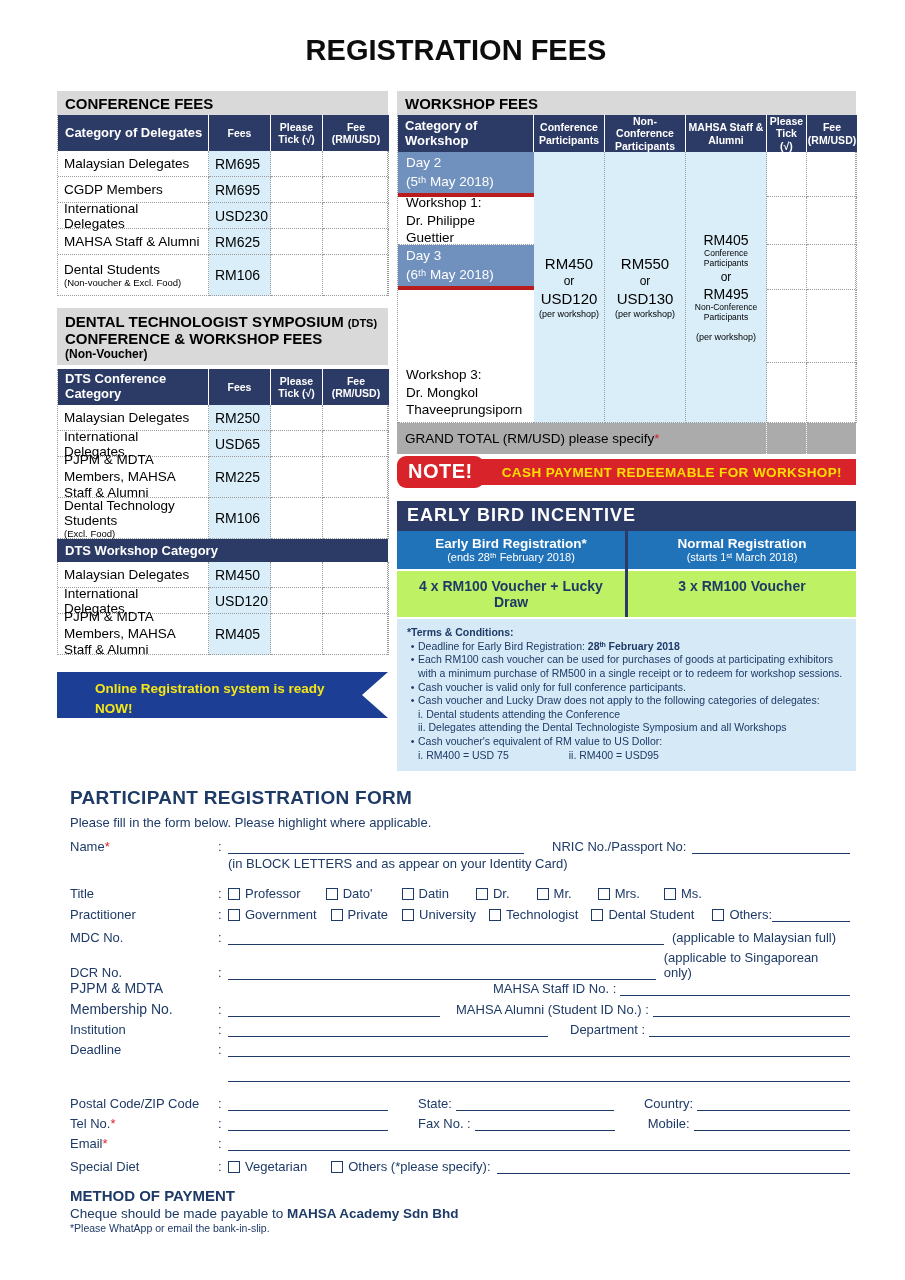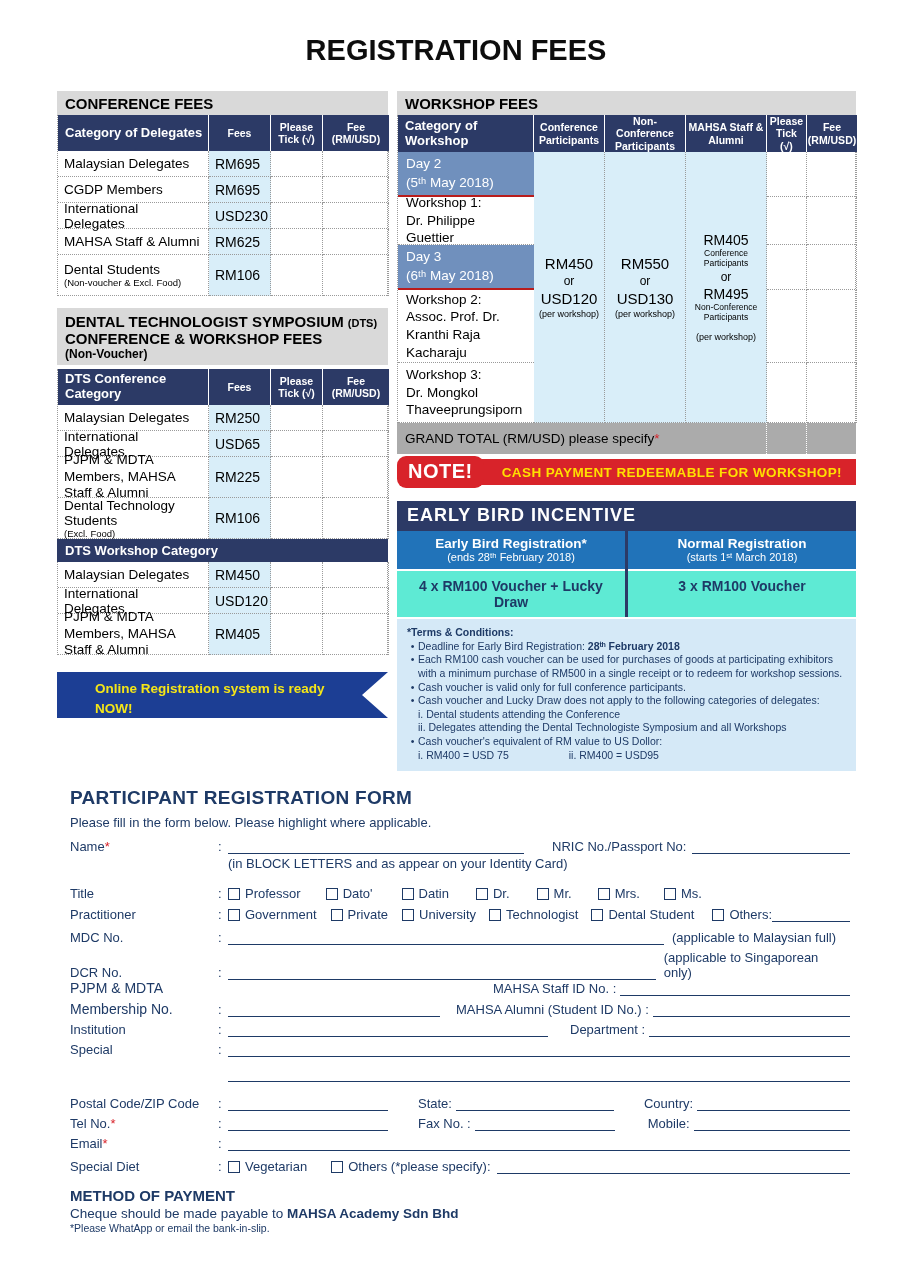--- a/index.html
+++ b/index.html
@@ -35,21 +35,21 @@
 
   .ribbon { margin-top:17px; background:#1c3e94; color:#f5e617; font-weight:bold; font-size:13.5px; line-height:1.45;
     padding:7px 30px 7px 38px; height:46px;
     clip-path:polygon(0 0,100% 0,calc(100% - 26px) 50%,100% 100%,0 100%); }
 
   
   .wtable { display:grid; grid-template-columns:136px 71px 81px 81px 40px 50px;
     grid-template-rows:37px 45px 48px 45px 73px 60px;
     border-left:1px dotted #9a9a9a; border-right:1px dotted #9a9a9a; }
   .wtable .hcell { height:auto; }
-  .wcat-day { background:#7090bd; color:#fff; font-size:13.5px; line-height:1.4; padding:3px 8px; border-bottom:2px solid #b91c1c; display:flex; flex-direction:column; justify-content:center; }
+  .wcat-day { background:#7090bd; color:#fff; font-size:13.5px; line-height:1.4; padding:3px 8px; border-bottom:4px solid #b91c1c; display:flex; flex-direction:column; justify-content:center; }
   .wcat-ws { font-size:13.5px; line-height:1.3; padding:3px 8px; border-bottom:1px dotted #9a9a9a; display:flex; flex-direction:column; justify-content:center; }
   .mergecell { background:#d9eef9; border-right:1px dotted #9a9a9a; border-bottom:1px dotted #9a9a9a; display:flex; flex-direction:column; align-items:center; justify-content:center; text-align:center; grid-row:2 / 7; }
   .mergecell .big { font-size:15px; } .mergecell .or { font-size:12px; line-height:1.5; }
   .mergecell .tiny { font-size:8.5px; line-height:1.2; }
   .mergecell .mid { font-size:14px; }
   .mergecell .pw { font-size:9px; margin-top:2px; }
   .tickcell { border-right:1px dotted #9a9a9a; border-bottom:1px dotted #9a9a9a; }
   .grand-total { display:grid; grid-template-columns:369px 40px 50px; background:#ababab; height:31px; }
   .grand-total .label { font-size:13.5px; display:flex; align-items:center; padding-left:8px; }
   .grand-total .cell { border-left:1px dotted #fff; }
@@ -58,21 +58,21 @@
   .note-row { display:flex; align-items:center; margin-top:0; height:36px; }
   .note-badge { background:#d8232a; color:#fff; font-weight:bold; font-size:20px; letter-spacing:0.5px; border-radius:9px; padding:4px 11px 5px 11px; z-index:2; font-stretch:condensed; }
   .note-bar { background:#d8232a; color:#ffdf00; font-weight:bold; font-size:13.5px; letter-spacing:0.4px; height:26px; display:flex; align-items:center; justify-content:center; flex:1; margin-left:-8px; padding-left:12px; }
 
   .eb-header { background:#2c3a66; color:#fff; font-weight:bold; font-size:18px; letter-spacing:1px; padding:4px 10px 5px 10px; margin-top:11px; }
   .eb-grid { display:grid; grid-template-columns:1fr 3px 1fr; }
   .eb-col-head { background:#2173b9; color:#fff; text-align:center; padding:5px 4px 6px 4px; border-bottom:2px solid #fff; }
   .eb-col-head .t { font-size:13.5px; font-weight:bold; }
   .eb-col-head .s { font-size:11px; }
   .eb-divider { background:#2c3a66; grid-row:1 / 3; }
-  .eb-value { background:#5eead4; color:#1e3a66; font-weight:bold; font-size:14px; text-align:center; padding:7px 4px; }
+  .eb-value { background:#bef264; color:#1e3a66; font-weight:bold; font-size:14px; text-align:center; padding:7px 4px; }
 
   .terms { background:#d5e9f7; color:#1e3a66; font-size:10.5px; line-height:1.3; padding:7px 10px 9px 10px; margin-top:2px; }
   .terms .tt { font-weight:bold; }
   .terms .li { display:flex; }
   .terms .bullet { width:11px; flex:none; text-align:center; }
   .terms .ind { padding-left:11px; }
   .terms b { font-weight:bold; }
   .terms .pair span { display:inline-block; }
   .terms .pair .gap { width:60px; }
 
@@ -218,24 +218,20 @@
           <span>Day 2</span>
           <span>(5ᵗʰ May 2018)</span>
         </div>
         <div class="wcat-ws" style="grid-row:3;">
           <span>Workshop 1:</span>
           <span>Dr. Philippe Guettier</span>
         </div>
         <div class="wcat-day" style="grid-row:4;">
           <span>Day 3</span>
           <span>(6ᵗʰ May 2018)</span>
-        </div>
-        <div class="wcat-ws" style="grid-row:5;">
-          <span>Workshop 2:</span>
-          <span>Assoc. Prof. Dr. Kranthi Raja Kacharaju</span>
         </div>
         <div class="wcat-ws" style="grid-row:6;">
           <span>Workshop 3:</span>
           <span>Dr. Mongkol Thaveeprungsiporn</span>
         </div>
 
         <div class="mergecell" style="grid-column:2;">
           <span class="big">RM450</span>
           <span class="or">or</span>
           <span class="big">USD120</span>
@@ -450,21 +446,21 @@
     </div>
     <div class="frow">
       <span class="flabel">Institution</span>
       <span class="fcolon">:</span>
       <span class="fline" style="width:320px;"></span>
       <span style="width:22px;"></span>
       <span>Department :</span>
       <span class="fline grow" style="margin-left:4px;"></span>
     </div>
     <div class="frow">
-      <span class="flabel">Special</span>
+      <span class="flabel">Deadline</span>
       <span class="fcolon">:</span>
       <span class="fline grow"></span>
     </div>
     <div class="frow" style="margin-top:10px;">
       <span class="flabel"></span>
       <span class="fcolon"></span>
       <span class="fline grow"></span>
     </div>
 
     <div class="frow" style="margin-top:14px;">

